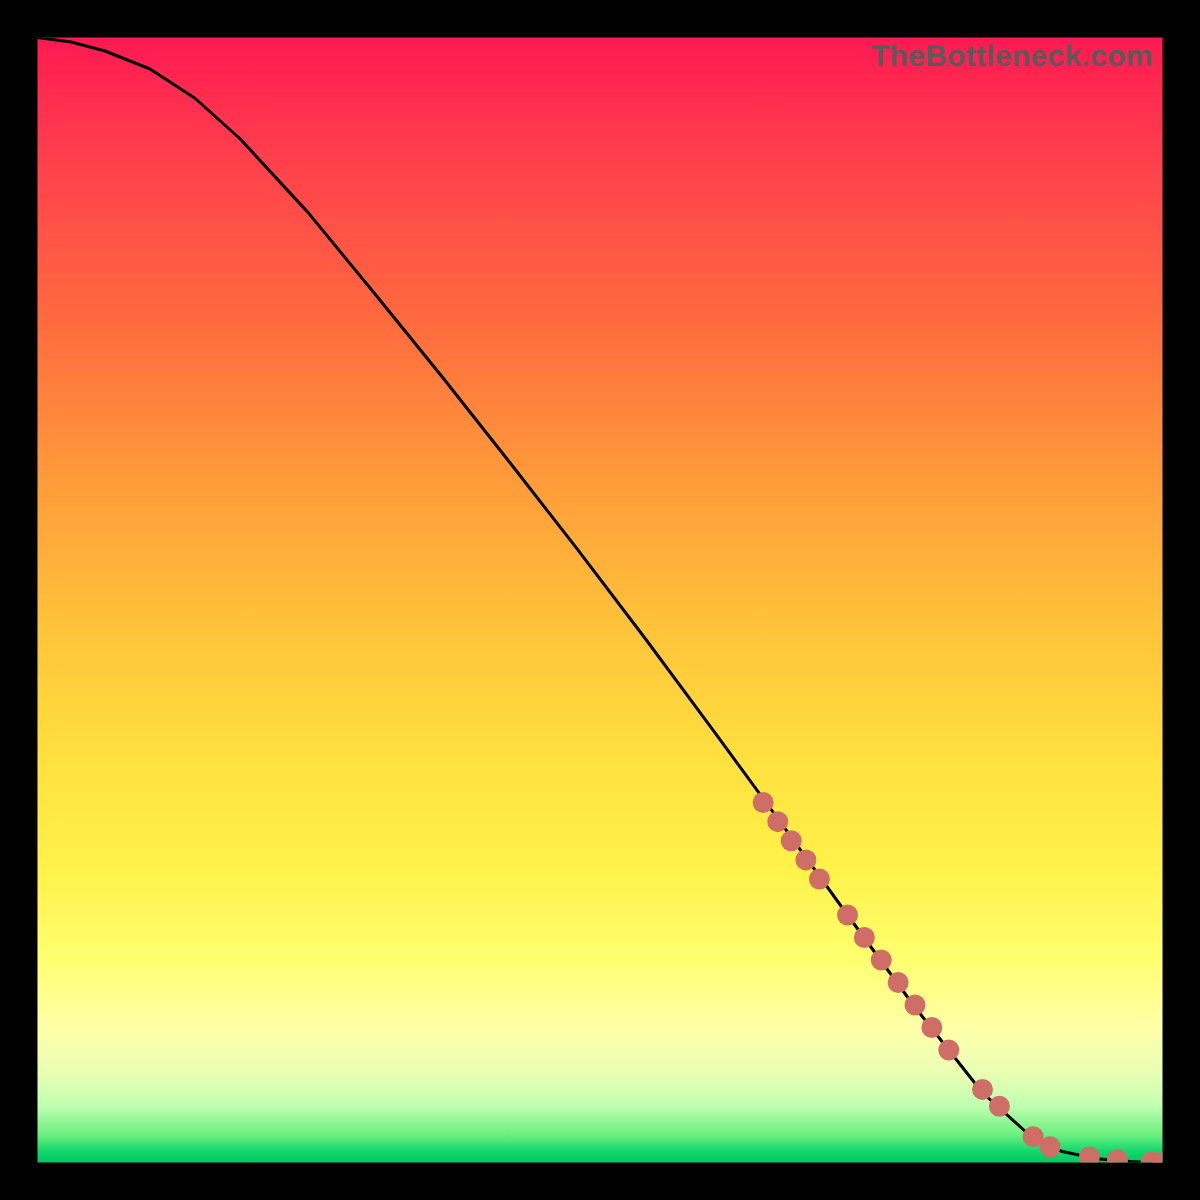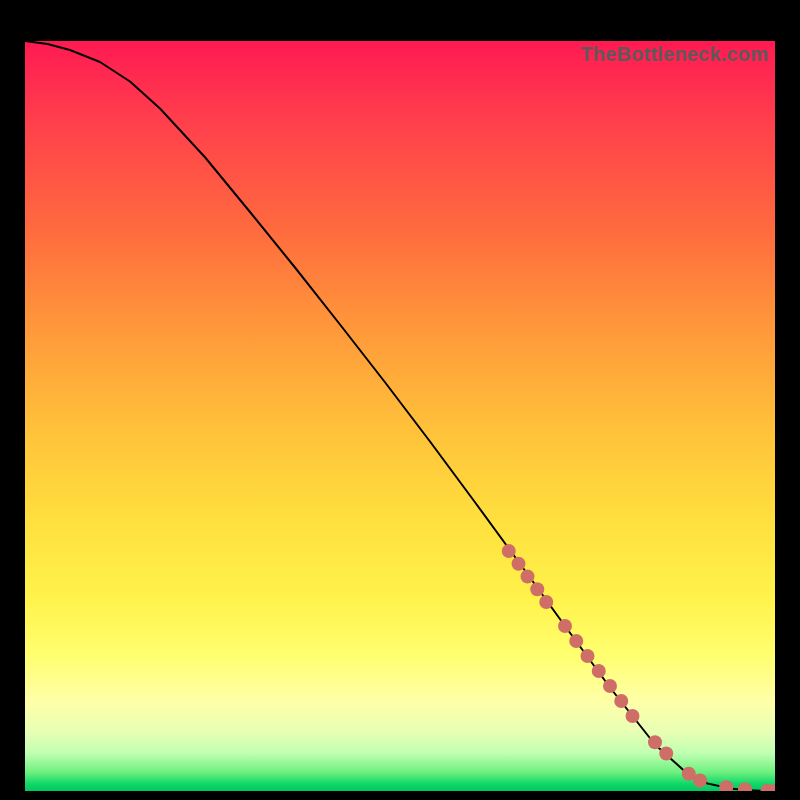--- a/index.html
+++ b/index.html
@@ -13,21 +13,21 @@
   }
   .frame {
     position: relative;
     width: 800px;
     height: 800px;
     background: #000;
   }
   .plot {
     position: absolute;
     left: 25px;
-    top: 41px;
+    top: 25px;
     width: 750px;
     height: 750px;
     
     background: linear-gradient(
       to bottom,
       #ff1a52 0%,
       #ff3d4d 10%,
       #ff6a3e 25%,
       #ff973a 38%,
       #ffc23a 52%,

